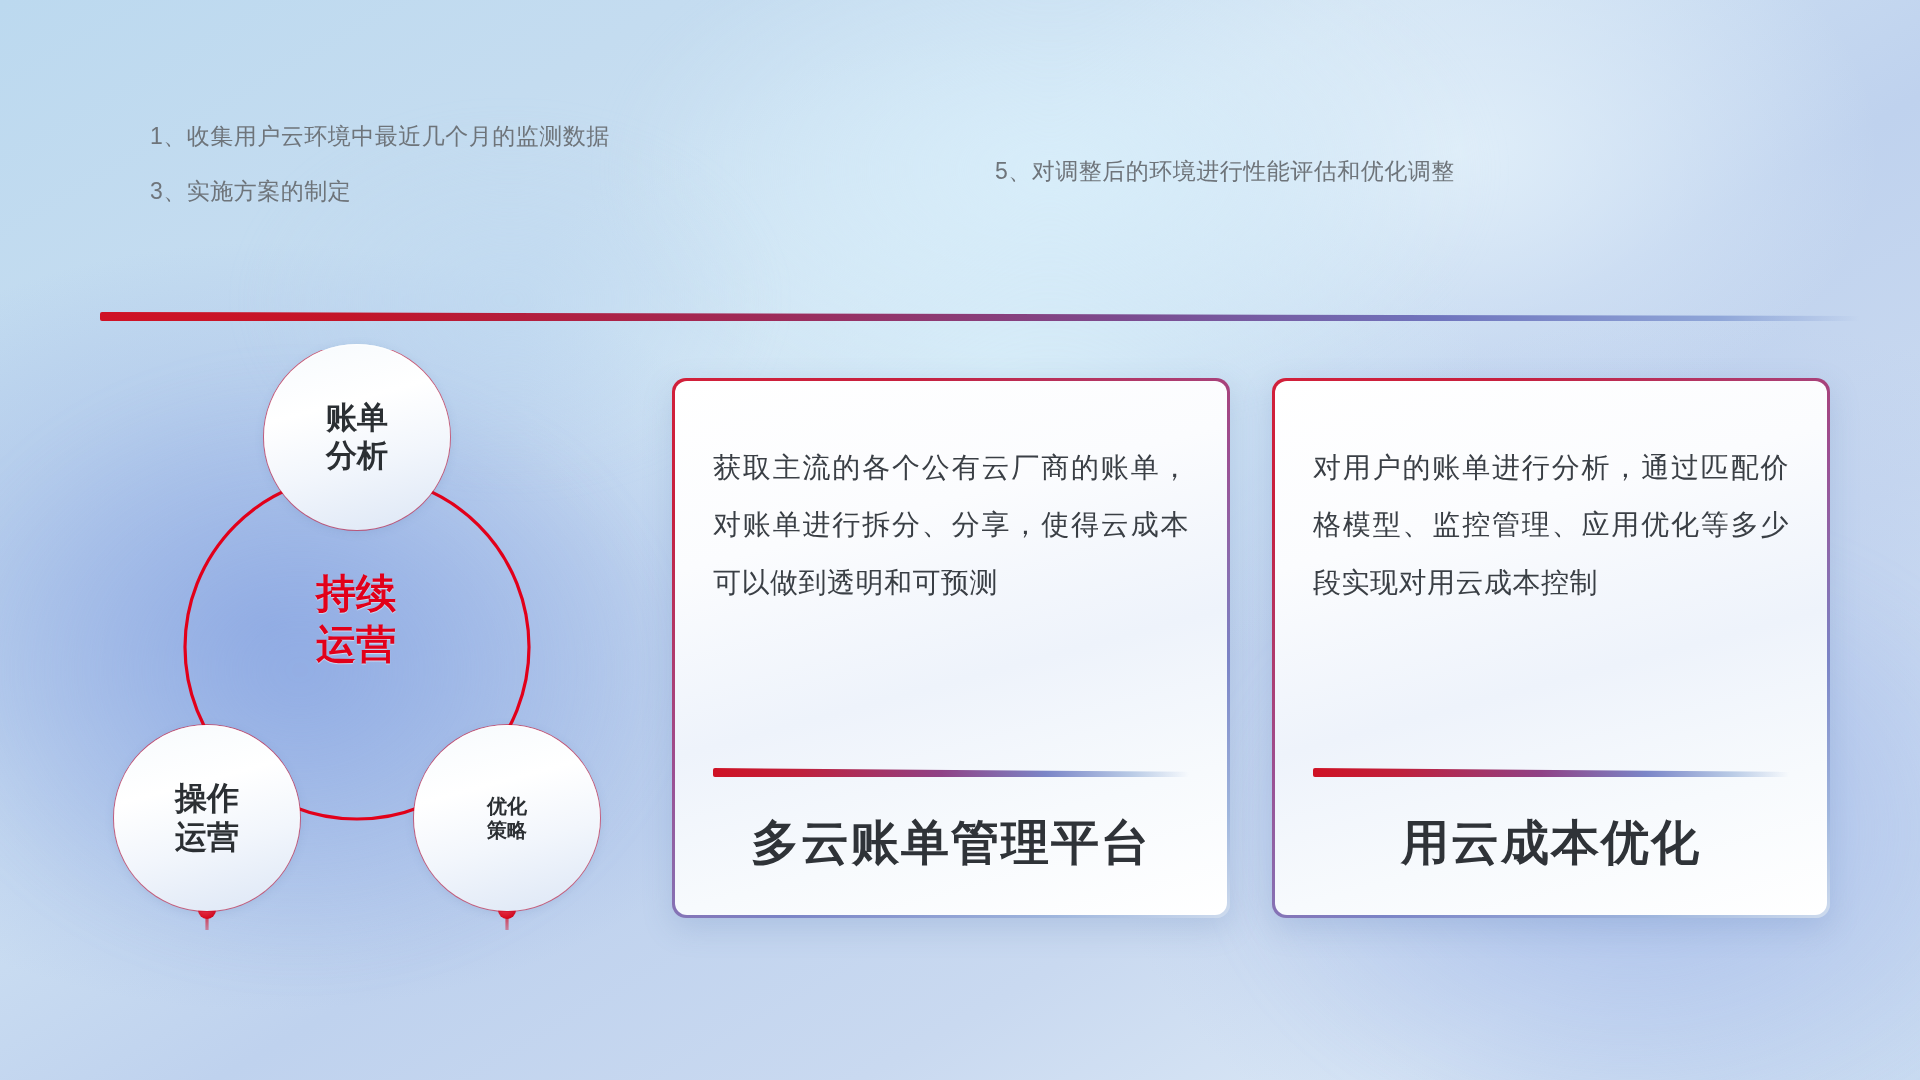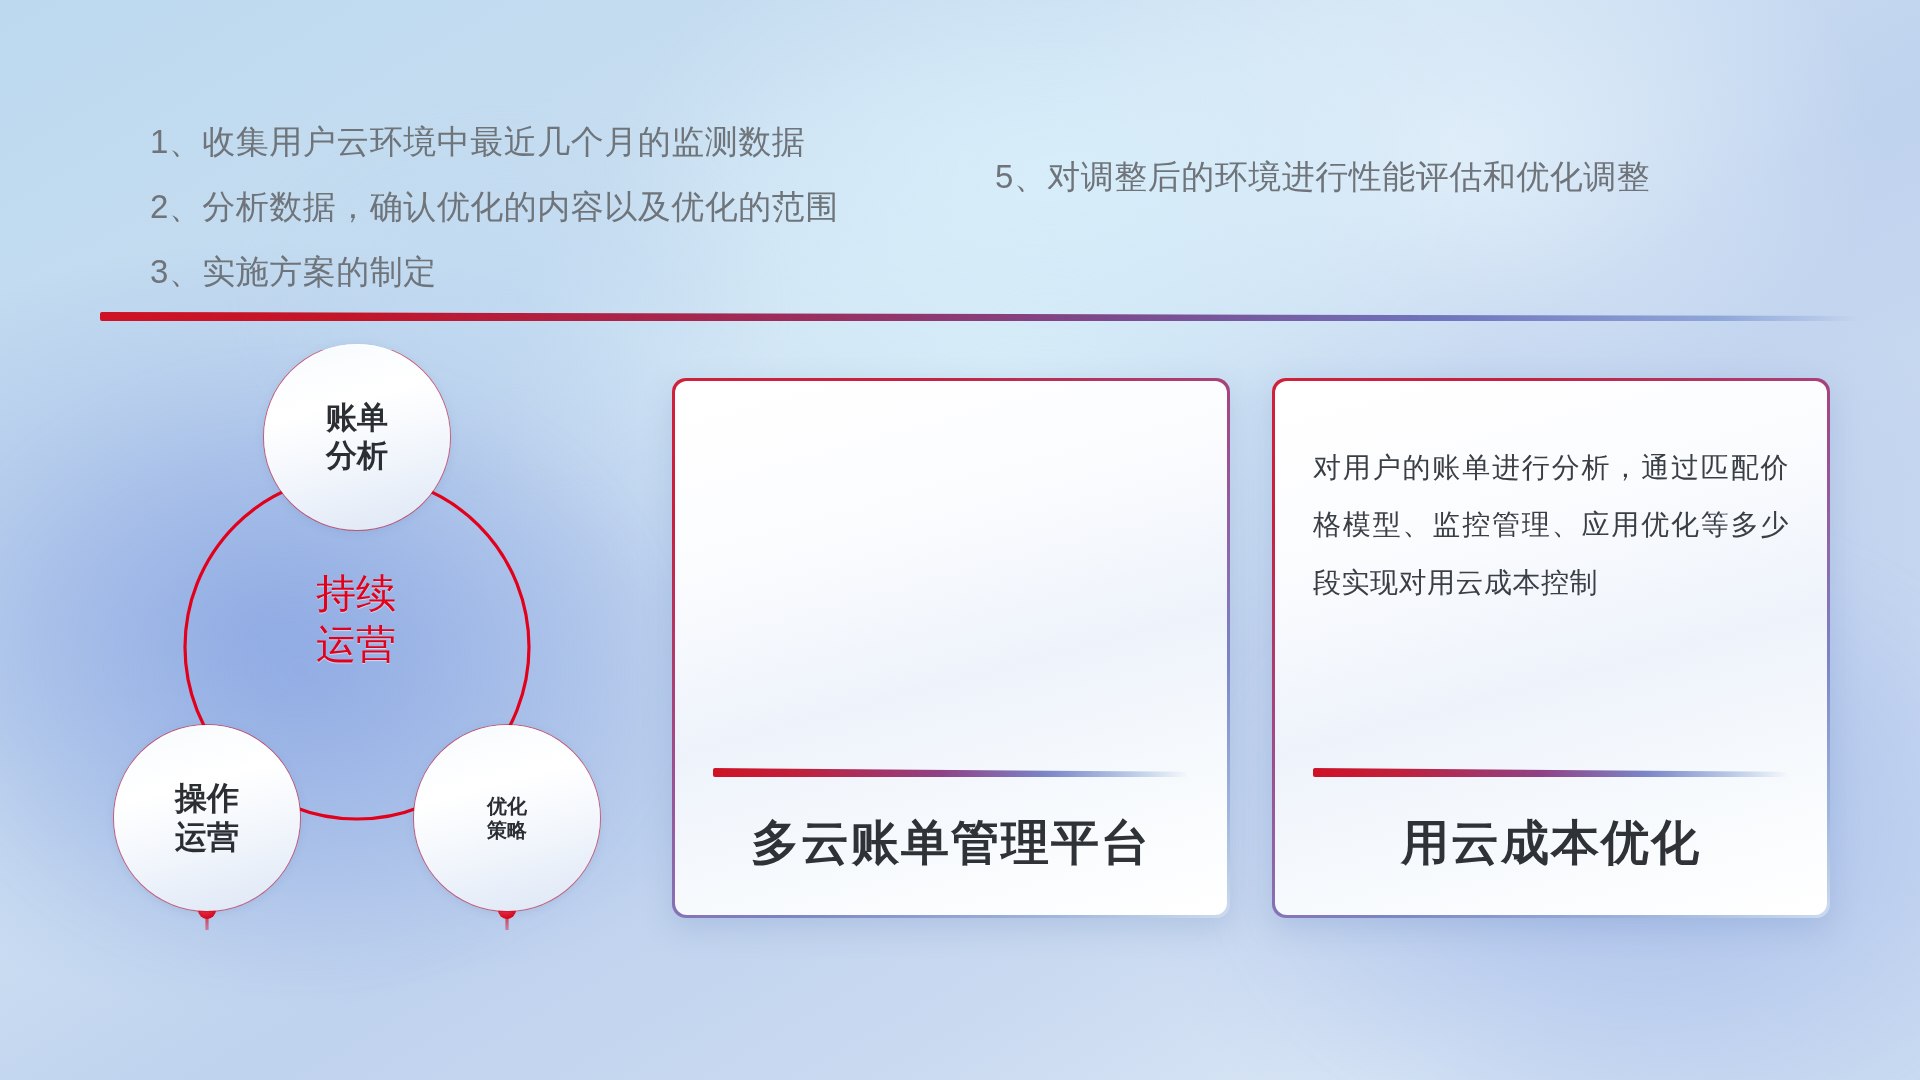--- a/index.html
+++ b/index.html
@@ -35,21 +35,21 @@
     background:radial-gradient(ellipse at center, rgba(156,180,232,0.55) 0%, rgba(156,180,232,0) 72%);
     filter:blur(20px);
   }
   .bg-tint-d{
     position:absolute;left:250px;top:120px;width:520px;height:360px;
     background:radial-gradient(ellipse at center, rgba(187,214,240,0.55) 0%, rgba(187,214,240,0) 72%);
     filter:blur(16px);
   }
 
   
-  .bullets{position:absolute;font-size:33px;color:#6e747a;letter-spacing:.5px;line-height:1;}
+  .bullets{position:absolute;font-size:23px;color:#6e747a;letter-spacing:.5px;line-height:1;}
   .bullets .row{margin-bottom:32px;white-space:nowrap;}
   #bullets-left{left:150px;top:125px;}
   #bullets-right{left:995px;top:160px;}
 
   
   .divider{
     position:absolute;left:100px;top:312px;width:1760px;height:9px;
     background:linear-gradient(90deg,#cf1225 0%,#c31529 14%,#9e2b59 38%,#7c4a8e 58%,#6f74bd 76%,#8fa6d8 92%,rgba(190,208,234,0) 100%);
     clip-path:polygon(0 0,100% 45%,100% 100%,0 100%);
     border-radius:2px;
@@ -63,21 +63,21 @@
     background:linear-gradient(165deg,#f6fafd 0%,#ffffff 34%,#f2f6fc 62%,#dce6f5 100%);
     box-shadow:0 2px 10px rgba(90,120,170,.18), inset 0 1px 2px rgba(255,255,255,.9);
     display:flex;align-items:center;justify-content:center;text-align:right;
     color:#2b2f33;font-weight:bold;line-height:1.22;
   }
   #bubble-top{left:168px;top:-6px;width:186px;height:186px;font-size:31px;}
   #bubble-left{left:18px;top:375px;width:186px;height:186px;font-size:32px;}
   #bubble-right{left:318px;top:375px;width:186px;height:186px;font-size:20px;}
   .center-label{
     position:absolute;left:160px;top:218px;width:200px;text-align:center;
-    color:#e2001a;font-weight:normal;font-size:40px;line-height:1.28;
+    color:#e2001a;font-weight:bold;font-size:40px;line-height:1.28;
     text-shadow:0 1px 1px rgba(255,255,255,.55);
   }
 
   
   .card{
     position:absolute;top:378px;width:558px;height:540px;border-radius:14px;
     padding:3px;box-sizing:border-box;
     background:linear-gradient(150deg,#d2203a 0%,#c7203e 16%,#9b4f92 46%,#7b84c6 70%,#9fb6dd 88%,#cfdcee 100%);
     box-shadow:0 10px 30px rgba(92,122,176,.22);
   }
@@ -108,21 +108,20 @@
 <div class="stage">
 
   <div class="bg-base"></div>
   <div class="bg-tint-a"></div>
   <div class="bg-tint-b"></div>
   <div class="bg-tint-c"></div>
   <div class="bg-tint-d"></div>
 
   <div class="bullets" id="bullets-left">
     <div class="row">1、收集用户云环境中最近几个月的监测数据</div>
-    <div class="row">2、分析数据，确认优化的内容以及优化的范围</div>
     <div class="row">3、实施方案的制定</div>
   </div>
 
   <div class="bullets" id="bullets-right">
     <div class="row">5、对调整后的环境进行性能评估和优化调整</div>
   </div>
 
   <div class="divider"></div>
 
   <div class="venn">
@@ -175,20 +174,21 @@
     </div>
 
     <div class="center-label">
       <span>持续</span><br>
       <span>运营</span>
     </div>
   </div>
 
   <div class="card" id="card-1">
     <div class="card-inner">
+      <div class="card-body">获取主流的各个公有云厂商的账单，对账单进行拆分、分享，使得云成本可以做到透明和可预测</div>
       <div class="card-rule"></div>
       <div class="card-title">多云账单管理平台</div>
     </div>
   </div>
 
   <div class="card" id="card-2">
     <div class="card-inner">
       <div class="card-body">对用户的账单进行分析，通过匹配价格模型、监控管理、应用优化等多少段实现对用云成本控制</div>
       <div class="card-rule"></div>
       <div class="card-title">用云成本优化</div>

